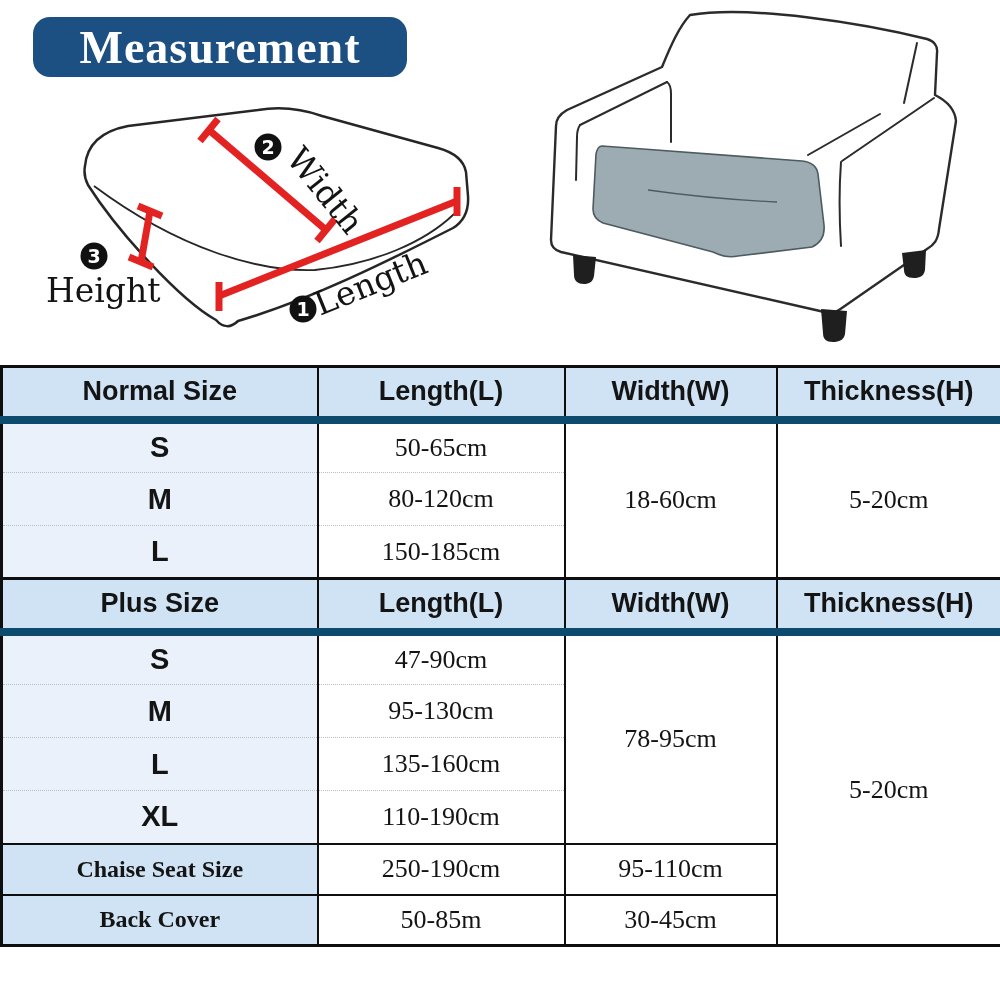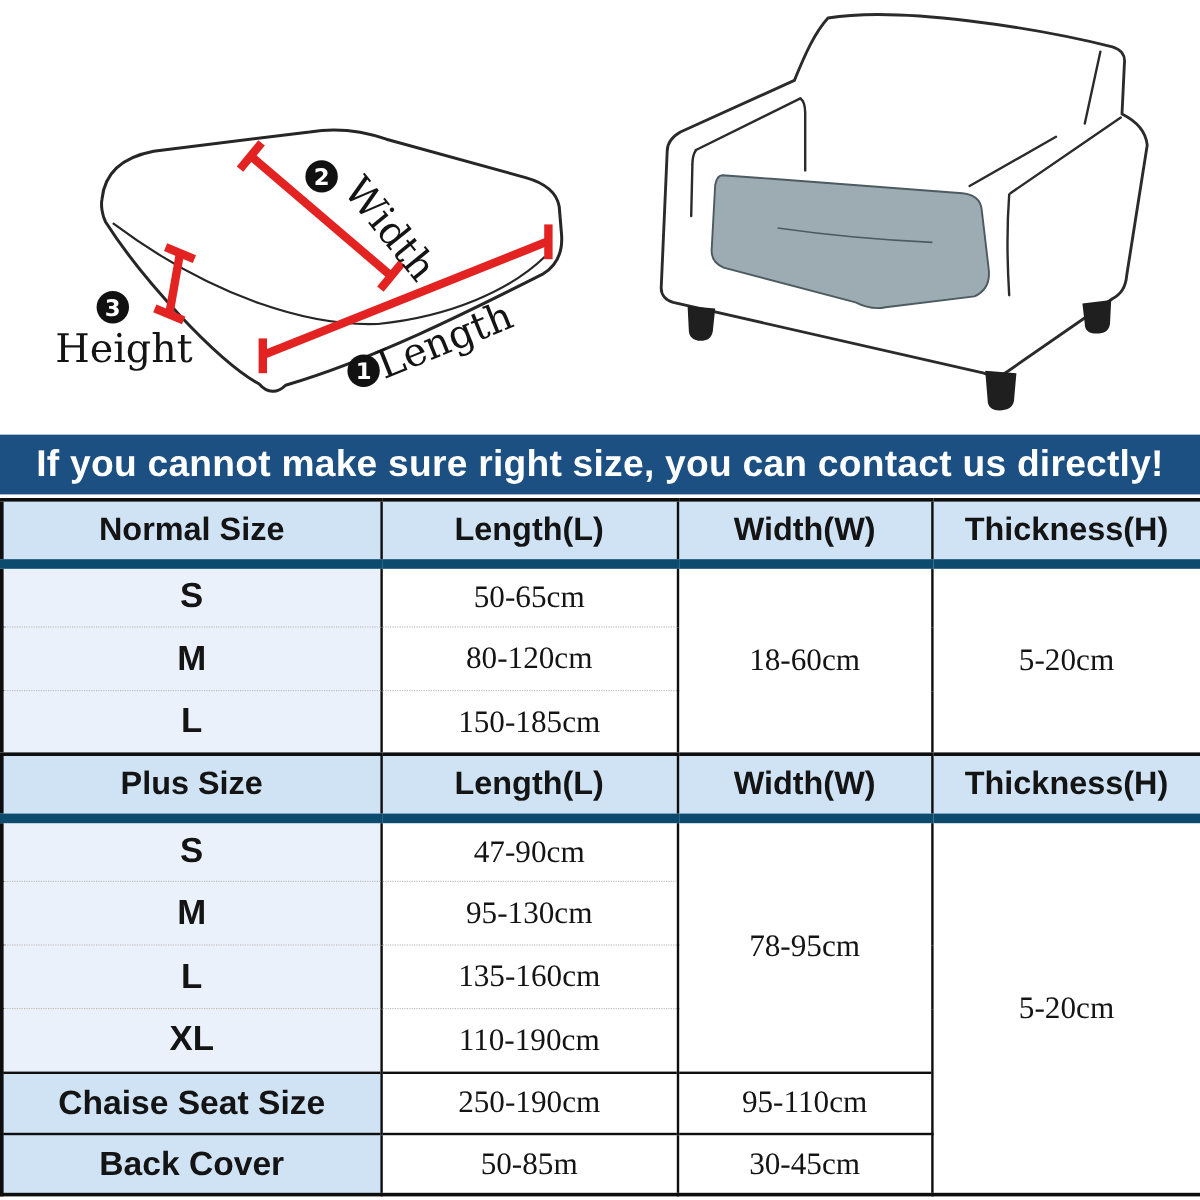--- a/index.html
+++ b/index.html
@@ -39,32 +39,35 @@
     border-left:2px solid #0e0e0e; border-right:2px solid #0e0e0e;
     text-align:center; vertical-align:middle; background:#ffffff;
   }
   .size-table tr { height:53px; }
   .size-table tr.short { height:51px; }
   .size-table tr.header th {
     background:#cfe3f4; font-size:27px; font-weight:bold;
     border-top:3px solid #0e0e0e; border-bottom:8px solid #0c4a6e;
   }
   .label-light { background:#eaf1fb !important; font-weight:bold; font-size:29px; }
-  .label-dark  { background:#cfe3f4 !important; font-weight:bold; font-size:28px; }
+  .label-dark  { background:#cfe3f4 !important; font-weight:bold; font-size:24px;font-family:Liberation Serif, serif; }
   .val { font-size:26px; font-weight:normal;font-family:Liberation Serif, serif; }
   tr.sub td.dot { border-top:1px dotted #bdbdbd; }
   tr.solid td { border-top:2px solid #0e0e0e; }
 </style>
 </head>
 <body>
 
 <div class="page">
 
   <div class="top-section">
 
+    <div class="title-badge">
+      <span>Measurement</span>
+    </div>
 
     <svg class="cushion-svg" width="470" height="250" viewBox="0 0 470 250">
       <path d="M55,66 C57,44 72,31 98,26 L228,10 C252,6 272,9 292,16 L408,48 C426,53 434,61 436,72 L438,96 C439,111 434,121 423,128 C360,160 280,200 208,221 C201,228 193,228 186,220 C150,200 88,132 58,85 C55,79 54,71 55,66 Z" fill="#ffffff" stroke="#262626" stroke-width="2.5" stroke-linejoin="round"></path>
       <path d="M64,86 C150,150 230,172 285,170 C345,164 395,142 424,114" fill="none" stroke="#262626" stroke-width="1.8"></path>
       <g stroke="#e32222" stroke-width="7" fill="none">
         <path d="M179,30 L296,130"></path>
         <path d="M170,41 L188,19"></path>
         <path d="M287,141 L305,119"></path>
       </g>
       <g stroke="#e32222" stroke-width="7" fill="none">
@@ -108,23 +111,20 @@
       <path d="M62,142 C130,147 200,152 262,157 C272,158 277,163 278,170 L284,221 C285,232 281,239 272,243 L198,252 C189,254 181,252 173,248 L63,219 C56,216 53,211 53,205 L56,150 C57,145 59,142 62,142 Z" fill="#9dacb2" stroke="#4d5b61" stroke-width="1.6"></path>
       <path d="M108,186 C150,192 195,196 237,198" fill="none" stroke="#4d5b61" stroke-width="1.3"></path>
       <g fill="#1f1f1f">
         <path d="M33,251 L56,253 L54,272 C53,278 49,280 44,280 C38,280 34,277 34,271 Z"></path>
         <path d="M281,305 L307,307 L305,330 C304,336 299,338 293,338 C286,338 283,335 283,329 Z"></path>
         <path d="M362,249 L386,246 L385,266 C384,272 380,274 374,274 C367,274 364,271 364,266 Z"></path>
       </g>
     </svg>
   </div>
 
-  <div class="banner">
-    <span>If you cannot make sure right size, you can contact us directly!</span>
-  </div>
 
   <table class="size-table">
     <colgroup>
         <col class="c1">
         <col class="c2">
         <col class="c3">
         <col class="c4">
       </colgroup>
 
     <tbody>

